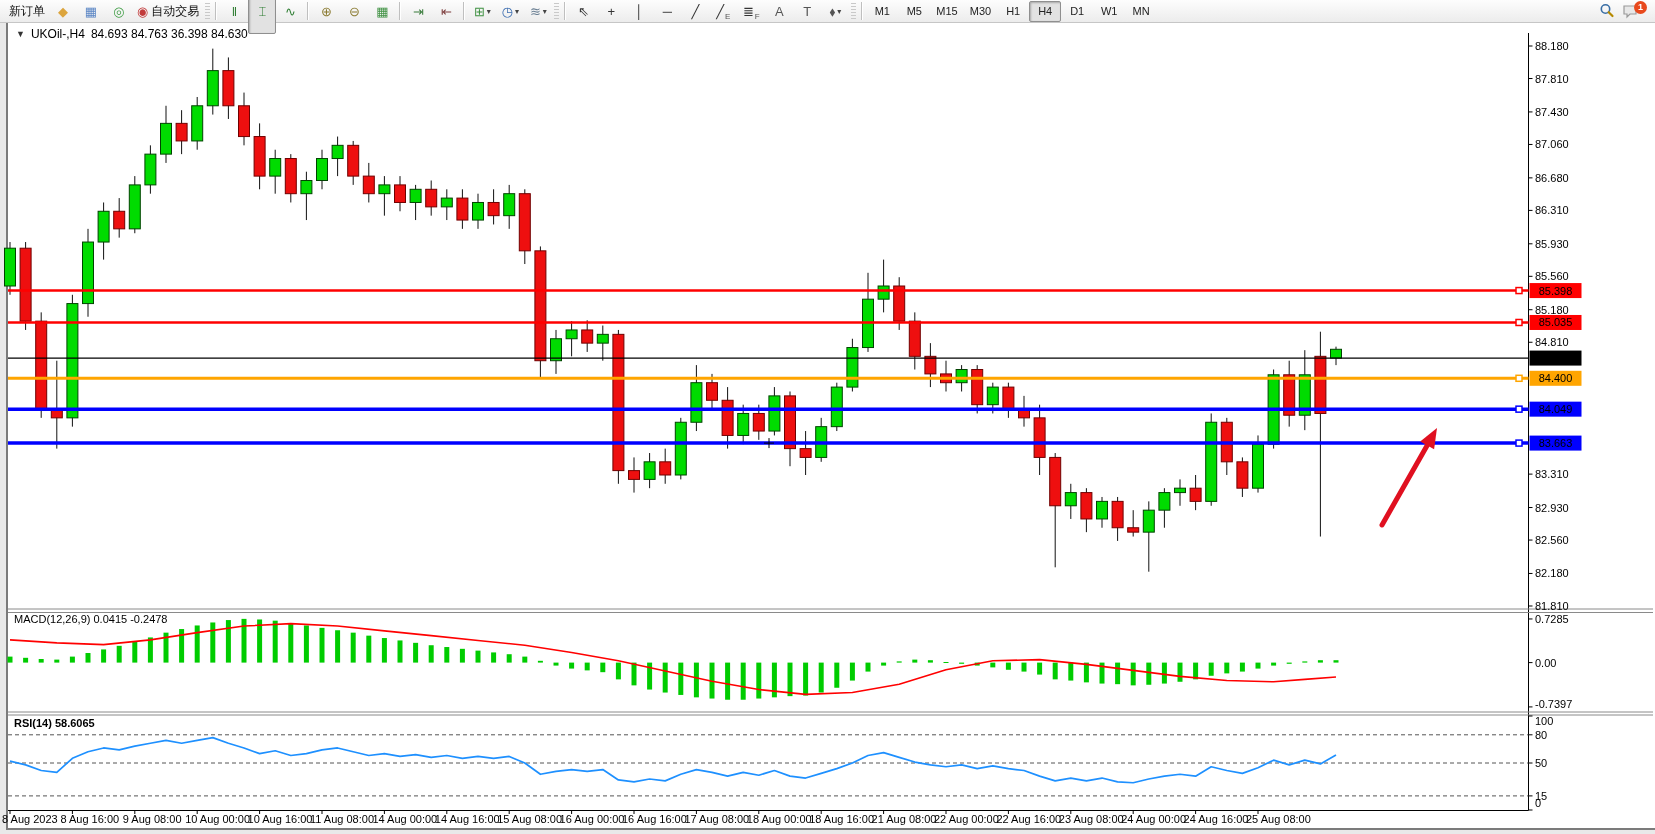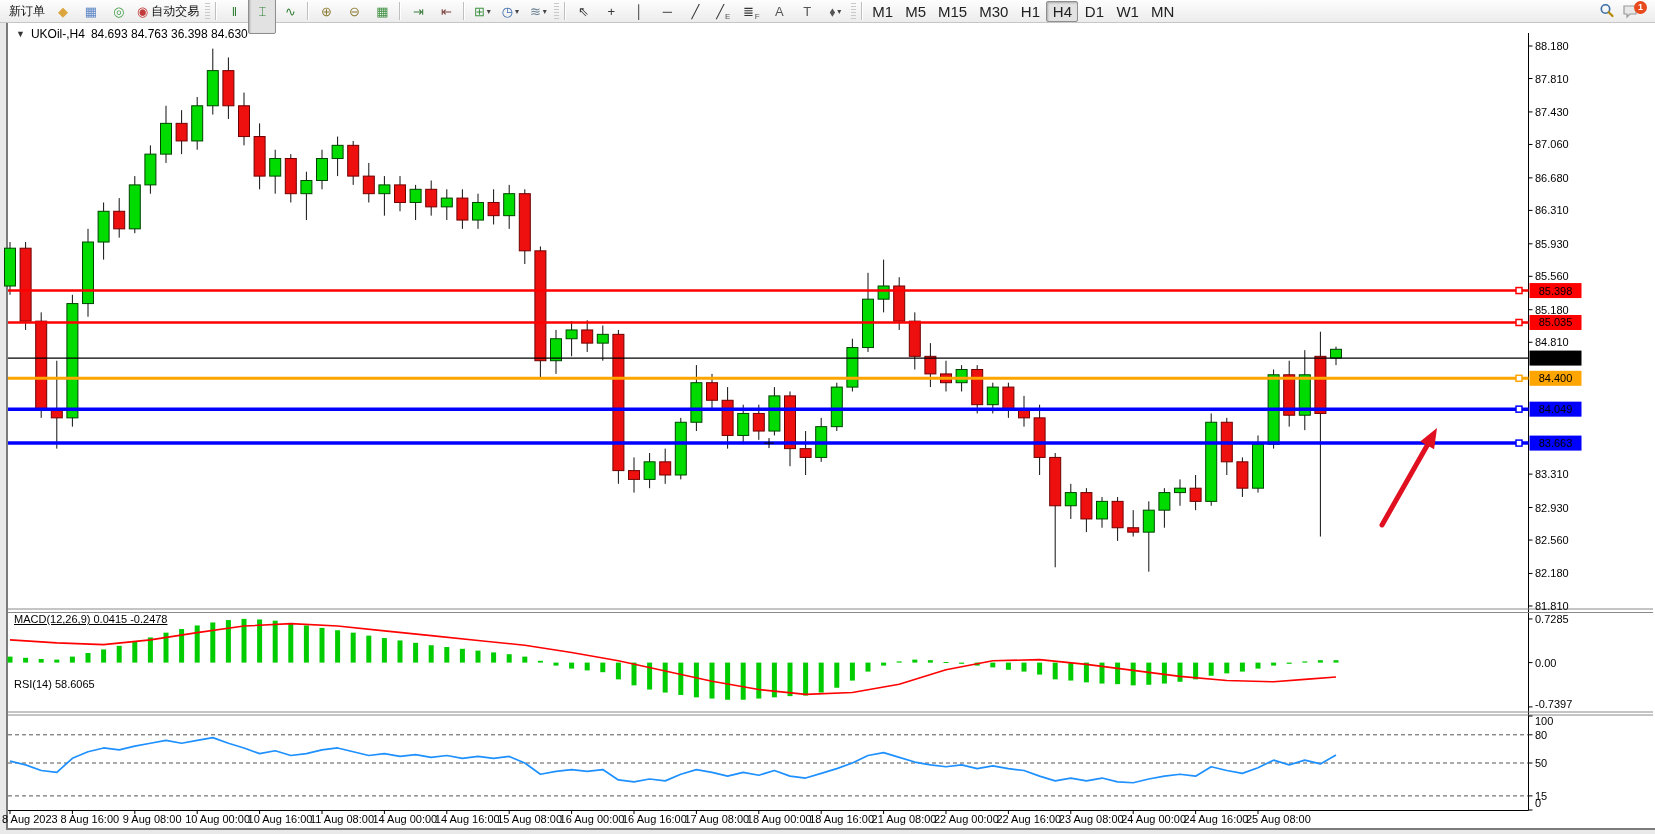--- a/index.html
+++ b/index.html
@@ -7,33 +7,33 @@
   
   .toolbar{position:absolute;left:0;top:0;width:1655px;height:23px;background:linear-gradient(#fdfdfd,#ececec);border-bottom:1px solid #c6c6c6;display:flex;align-items:center;padding:0 2px;box-sizing:border-box;z-index:5;}
   .tb-btn{height:19px;min-width:20px;display:flex;align-items:center;justify-content:center;font-size:12px;color:#222;padding:12px 3px;border:1px solid transparent;border-radius:2px;cursor:default;white-space:nowrap;}
   .tb-btn.active{background:#e2e2e2;border:1px solid #8f8f8f;box-shadow:inset 1px 1px 2px rgba(0,0,0,.25);}
   .tb-glyph{font-size:13px;line-height:1;}
   .tb-label{margin-left:3px;font-size:12px;color:#111;}
   .tb-sub{font-size:8px;color:#555;margin-left:1px;align-self:flex-end;}
   .tb-dd{font-size:8px;color:#444;margin-left:2px;}
   .tb-sep{width:1px;height:18px;background:#bfbfbf;border-right:1px solid #fff;margin:0 3px;}
   .tb-handle{width:5px;height:16px;margin:0 2px;background:repeating-linear-gradient(to bottom,#c9c9c9 0 1px,transparent 1px 3px);}
-  .tb-tf{font-size:15px;color:#222;padding:0 5px;}
+  .tb-tf{font-size:11px;color:#222;padding:0 5px;}
   .tb-spacer{flex:1;}
   .tb-right{display:flex;align-items:center;margin-right:6px;}
   .badge{width:13px;height:13px;border-radius:50%;background:#e8491d;color:#fff;font-size:9px;font-weight:bold;display:flex;align-items:center;justify-content:center;margin-left:-6px;margin-top:-8px;}
   
   .chart-window{position:absolute;left:6px;top:23px;width:1649px;height:807px;background:#fff;border-left:2px solid #7b7b7b;border-bottom:2px solid #7b7b7b;box-sizing:border-box;z-index:1;}
   #chart-svg{position:absolute;left:0;top:0;z-index:2;}
   #chart-svg text{font-family:"Liberation Sans",sans-serif;fill:#000;}
   .chart-title{position:absolute;left:16px;top:27px;z-index:3;font-size:12px;color:#000;display:flex;align-items:center;gap:6px;}
   .chart-title .dd{font-size:9px;color:#333;}
   .pane-label{position:absolute;z-index:3;font-size:11px;color:#000;}
-  #macd-label{left:14px;top:613px;text-decoration:underline;}
-  #rsi-label{left:14px;top:678px;}
+  #macd-label{left:14px;top:613px;}
+  #rsi-label{left:14px;top:717px;font-weight:bold;}
 </style>
 </head>
 <body>
 
 <div class="chart-window"></div>
 
 <div class="toolbar" id="toolbar">
     <span class="tb-btn">
       <span class="tb-label">新订单</span>
     </span>

